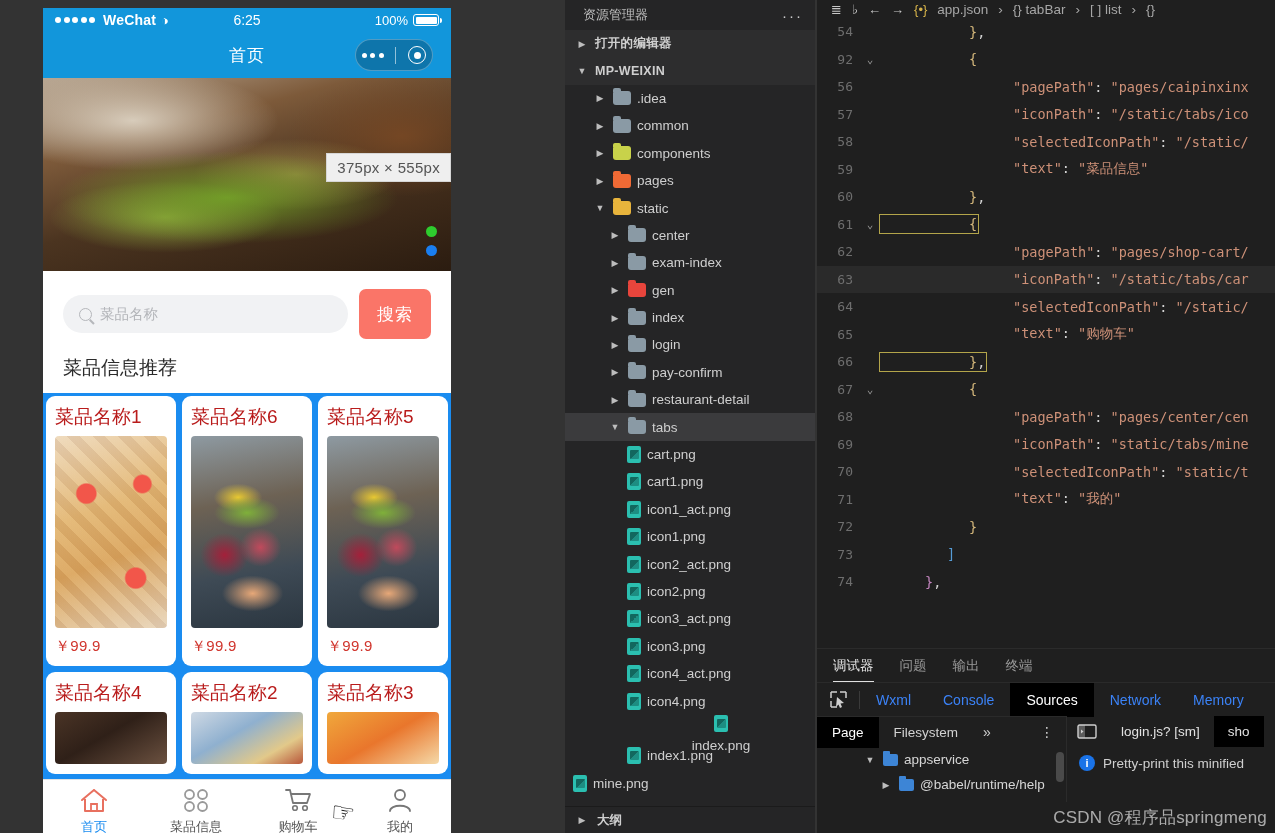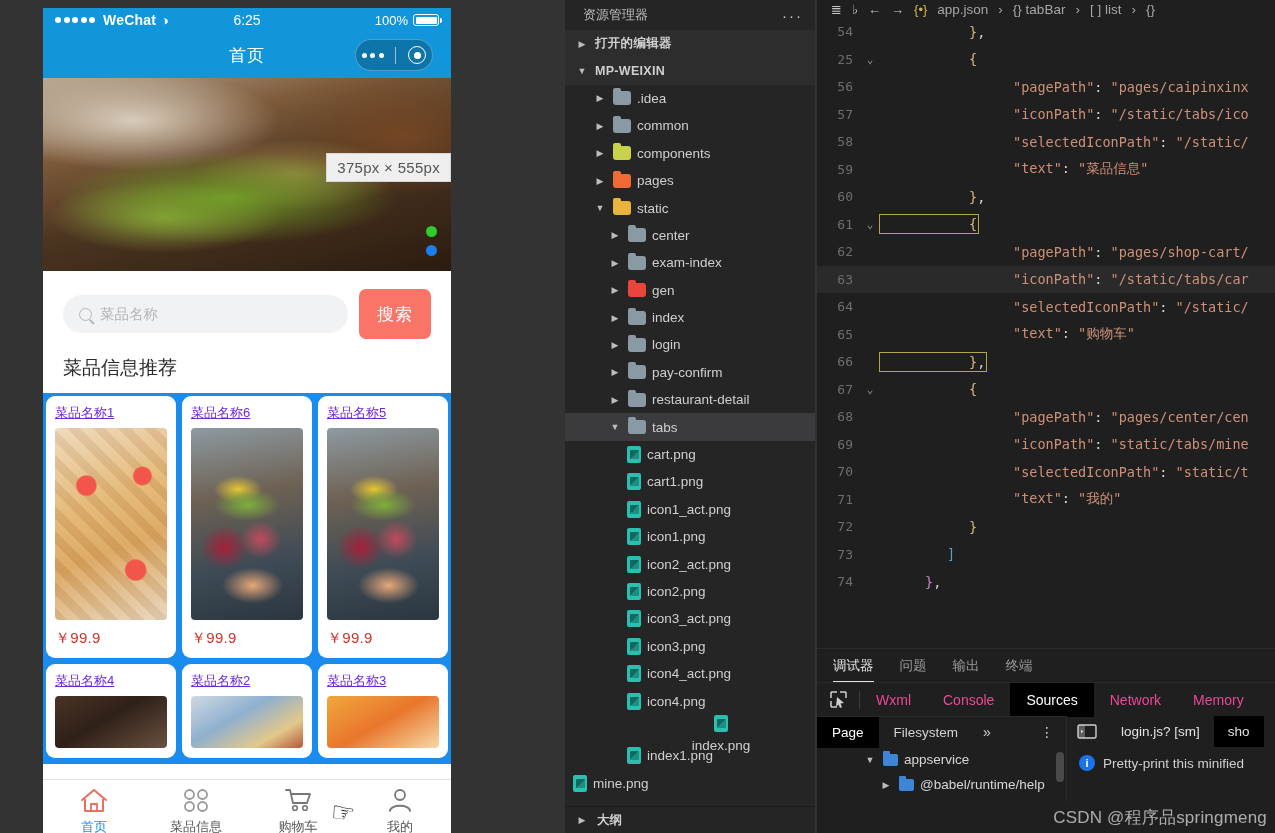--- a/index.html
+++ b/index.html
@@ -83,21 +83,21 @@
   .search-btn {
     width: 72px; height: 50px; background:#fa7568; color:#fff;
     border-radius: 7px; display:flex; align-items:center; justify-content:center;
     font-size: 17px; border:none; cursor:pointer; letter-spacing:1px;
   }
   .section-title { padding: 6px 20px 12px 20px; font-size: 19px; color:#2b2b2b; background:#fff;}
 
   .cards-wrap { background:#1a8cf0; padding: 3px 0 0 0; }
   .cards-row { display:flex; gap: 6px; padding: 0 3px 6px 3px; }
   .card { flex:1; background:#fff; border-radius: 9px; padding: 8px 9px 10px 9px; overflow:hidden;}
-  .card-name { font-size: 13px; color:#6d28d9; margin-bottom: 6px; white-space:nowrap;text-decoration:underline;}
+  .card-name { font-size: 19px; color:#b91c1c; margin-bottom: 6px; white-space:nowrap;}
   .card-img { width:100%; height: 192px; border-radius: 4px; background:#d8cfc4; }
   .card-price { color:#d0342c; font-size: 15px; margin-top: 9px; letter-spacing: .3px;}
   .card.short .card-img { height: 52px; }
 
   .img-waffle {
     background:
       radial-gradient(circle at 28% 30%, #f2564a 0%, #f2564a 6%, rgba(242,86,74,0) 7%),
       radial-gradient(circle at 72% 74%, #f2564a 0%, #f2564a 6%, rgba(242,86,74,0) 7%),
       radial-gradient(circle at 78% 25%, #f2564a 0%, #f2564a 5%, rgba(242,86,74,0) 6%),
       repeating-linear-gradient(45deg, rgba(180,120,60,.2) 0 9px, rgba(240,200,140,.2) 9px 18px),
@@ -188,21 +188,21 @@
   .tk-plain { color:#d4d4d4; }
 
   .panel { position:absolute; left:0; right:0; bottom:0; height: 185px; background:#1f1f1f; border-top:1px solid #2b2b2b;}
   .panel-tabs { height: 33px; display:flex; align-items:center; gap: 26px; padding-left: 16px; }
   .panel-tab { color:#9a9a9a; font-size: 13.5px; cursor:pointer; position:relative; height:33px; display:flex; align-items:center;}
   .panel-tab.active { color:#e6e6e6; }
   .panel-tab.active::after { content:""; position:absolute; left:0; right:0; bottom:0; height:1.5px; background:#e0e0e0;}
   .dev-tabs { height: 34px; display:flex; align-items:center; background:#1f1f1f; border-top:1px solid #2a2a2a;}
   .dev-cursor-ico { width: 42px; display:flex; align-items:center; justify-content:center; color:#cfcfcf; }
   .dev-sep { width:1px; height:18px; background:#3a3a3a; }
-  .dev-tab { padding: 0 16px; height:34px; display:flex; align-items:center; color:#ec4899; font-size:14px; cursor:pointer;}
+  .dev-tab { padding: 0 16px; height:34px; display:flex; align-items:center; color:#3b82f6; font-size:14px; cursor:pointer;}
   .dev-tab.active { background:#000; color:#fff; }
   .dev-sub { height: 31px; display:flex; align-items:center; background:#1f1f1f; border-top:1px solid #2a2a2a; position:relative;}
   .sub-tab { padding: 0 15px; height:31px; display:flex; align-items:center; color:#d2d2d2; font-size:13.5px; cursor:pointer;}
   .sub-tab.active { background:#000; color:#fff; }
   .sub-more { padding: 0 10px; color:#cfcfcf; font-size:14px; cursor:pointer;}
   .kebab { margin-left:auto; padding: 0 12px; color:#cfcfcf; font-size:14px; line-height:.6; cursor:pointer;}
   .dev-split { display:flex; height: 86px; }
   .dev-left { width: 250px; border-right:1px solid #2b2b2b; position:relative; }
   .dev-right { flex:1; position:relative; }
   .dev-fileline { display:flex; align-items:center; gap:6px; height: 25px; padding-left: 46px; color:#d6d6d6; font-size:13.5px;}
@@ -521,21 +521,21 @@
       <span>{}</span>
     </div>
 
     <div class="code-area" id="code-area">
         <div class="code-line">
           <span class="ln">54</span>
           <span class="fold"></span>
           <span class="code-txt" style="padding-left: 88px;"><span class="tk-brace">}</span><span class="tk-plain">,</span></span>
         </div>
         <div class="code-line">
-          <span class="ln">25</span>
+          <span class="ln">92</span>
           <span class="fold">⌄</span>
           <span class="code-txt" style="padding-left: 88px;"><span class="tk-brace">{</span></span>
         </div>
         <div class="code-line">
           <span class="ln">56</span>
           <span class="fold"></span>
           <span class="code-txt" style="padding-left: 132px;"><span class="tk-key">"pagePath"</span><span class="tk-plain">: </span><span class="tk-str">"pages/caipinxinx</span></span>
         </div>
         <div class="code-line">
           <span class="ln">57</span>

